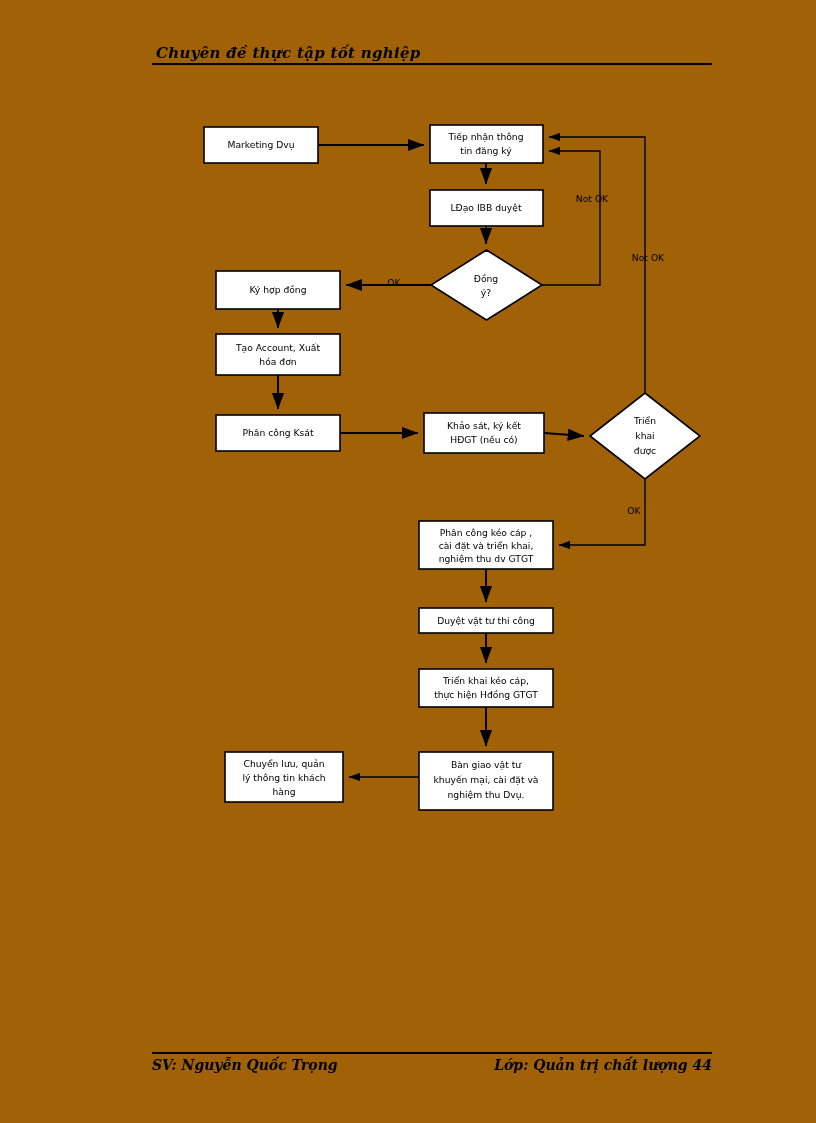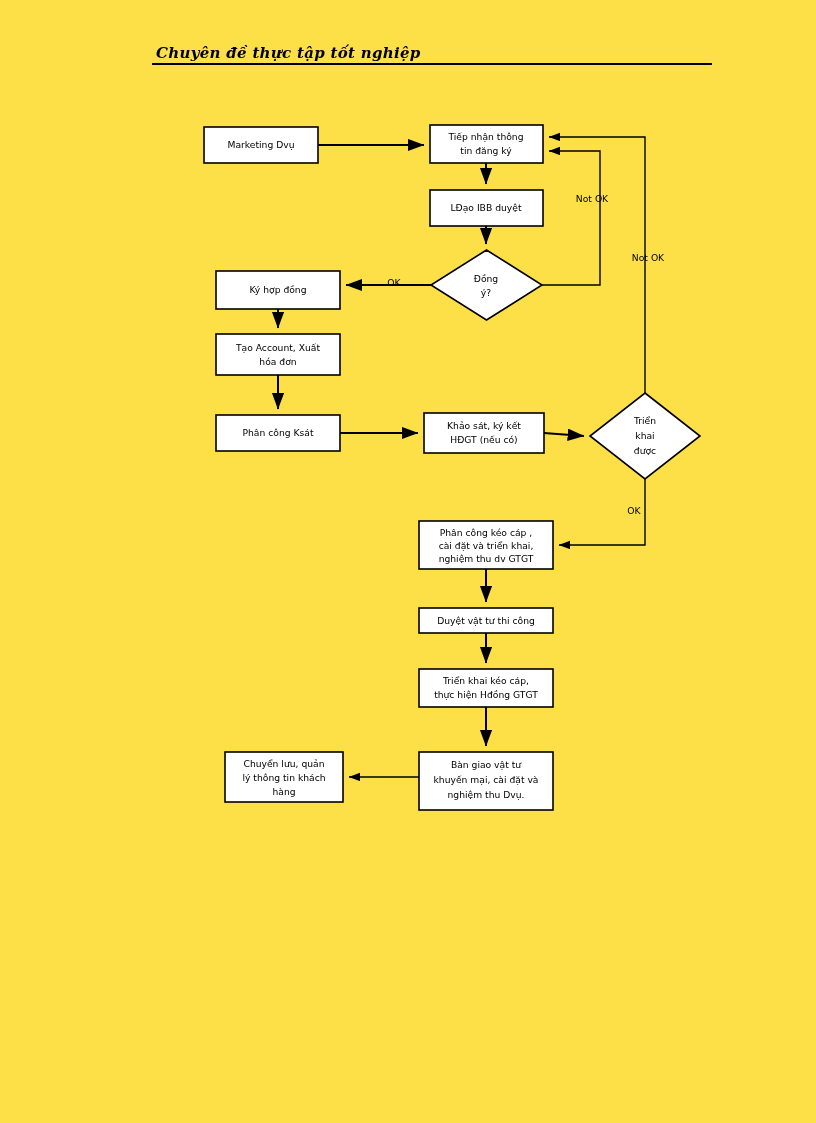--- a/index.html
+++ b/index.html
@@ -12,21 +12,21 @@
     height: 1123px;
     position: relative;
     font-family: "DejaVu Sans", sans-serif;
     overflow: hidden;
   }
   .page {
     position: absolute;
     left: 0; top: 0;
     width: 816px;
     height: 1123px;
-    background: #fde047;
+    background: #a16207;
   }
   
   .header {
     position: absolute;
     left: 152px;
     top: 44px;
     width: 560px;
   }
   .header-text {
     font-family: "DejaVu Serif", serif;
@@ -249,14 +249,21 @@
 
       <g>
         <text class="edge-text" x="394" y="266">OK</text>
         <text class="edge-text" x="592" y="182">Not OK</text>
         <text class="edge-text" x="648" y="241">Not OK</text>
         <text class="edge-text" x="634" y="494">OK</text>
       </g>
     </svg>
   </div>
 
+  <div class="footer">
+    <div class="footer-rule"></div>
+    <div class="footer-row">
+      <div class="footer-text">SV: Nguyễn Quốc Trọng</div>
+      <div class="footer-text">Lớp: Quản trị chất lượng 44</div>
+    </div>
+  </div>
 
 </div>
 
 </body></html>

